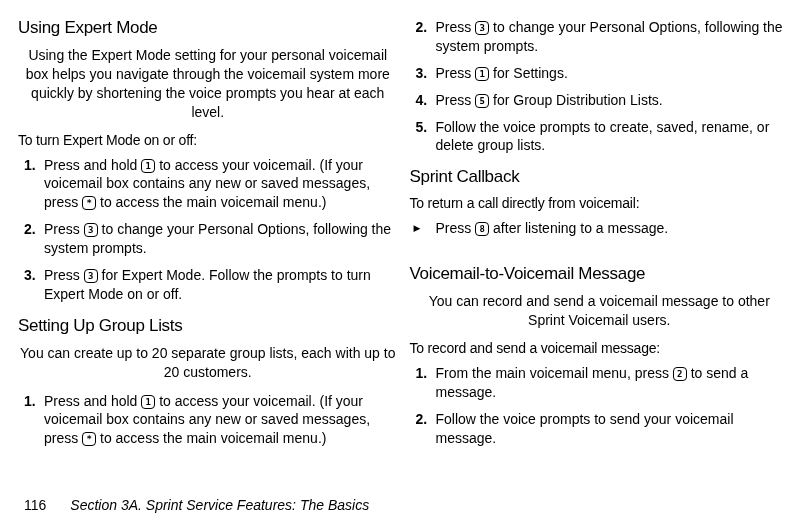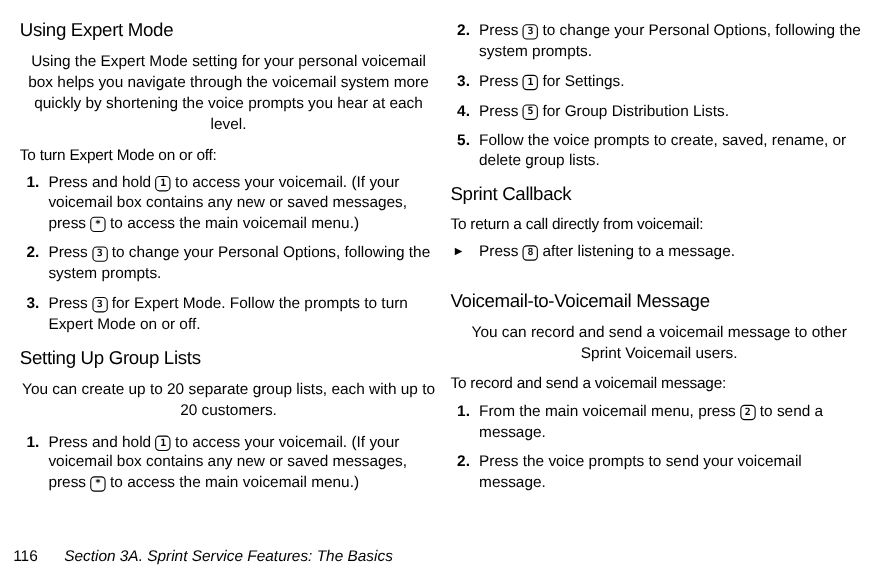--- a/index.html
+++ b/index.html
@@ -85,21 +85,21 @@
       font-size: 9px;
       font-weight: bold;
       line-height: 12px;
       vertical-align: 1px;
       min-width: 14px;
       text-align: center;
     }
     .footer {
       position: absolute;
       bottom: 12px;
-      left: 12px;
+      left: 24px;
       font-size: 14px;
       font-style: italic;
     }
     .page-num {
       font-style: normal;
       display: inline-block;
       margin-right: 24px;
     }
   </style>
 </head>
@@ -158,21 +158,21 @@
     </div>
 
     <div class="section-title">Voicemail-to-Voicemail Message</div>
     <div class="intro">You can record and send a voicemail message to other Sprint Voicemail users.</div>
     <div class="subhead">To record and send a voicemail message:</div>
     <ol>
       <li>
         <span>From the main voicemail menu, press </span><span class="key">2</span><span> to send a message.</span>
       </li>
       <li>
-        <span>Press the voice prompts to send your voicemail message.</span>
+        <span>Follow the voice prompts to send your voicemail message.</span>
       </li>
     </ol>
 
   </div>
 </div>
 
 <div class="footer">
   <span class="page-num">116</span><span>Section 3A. Sprint Service Features: The Basics</span>
 </div>
 

